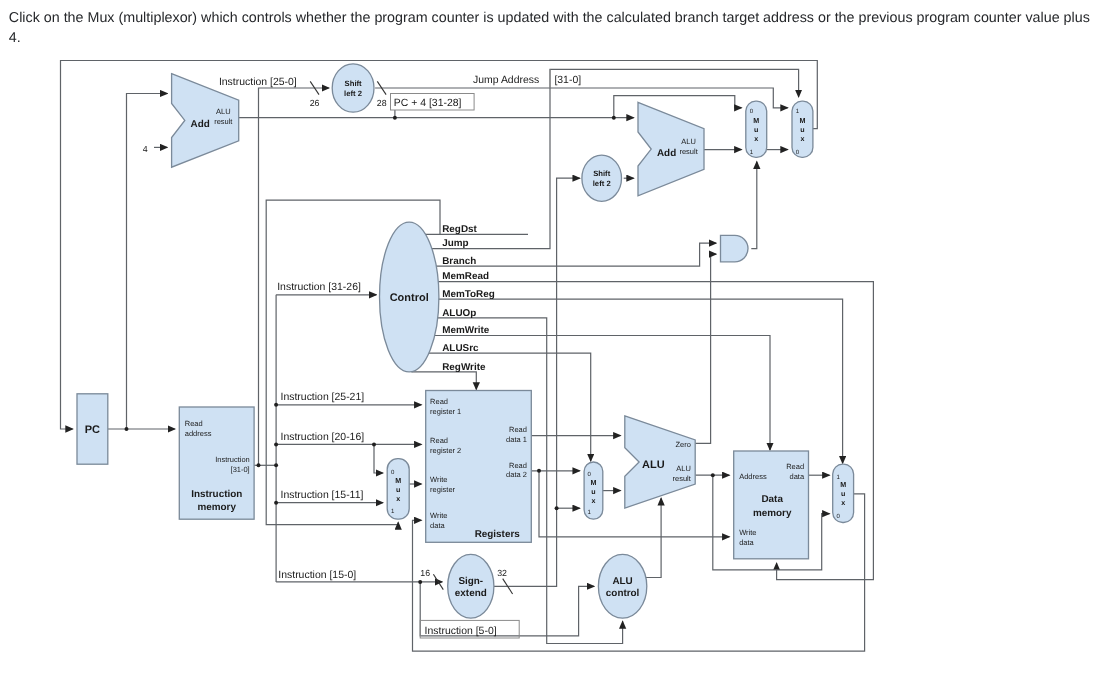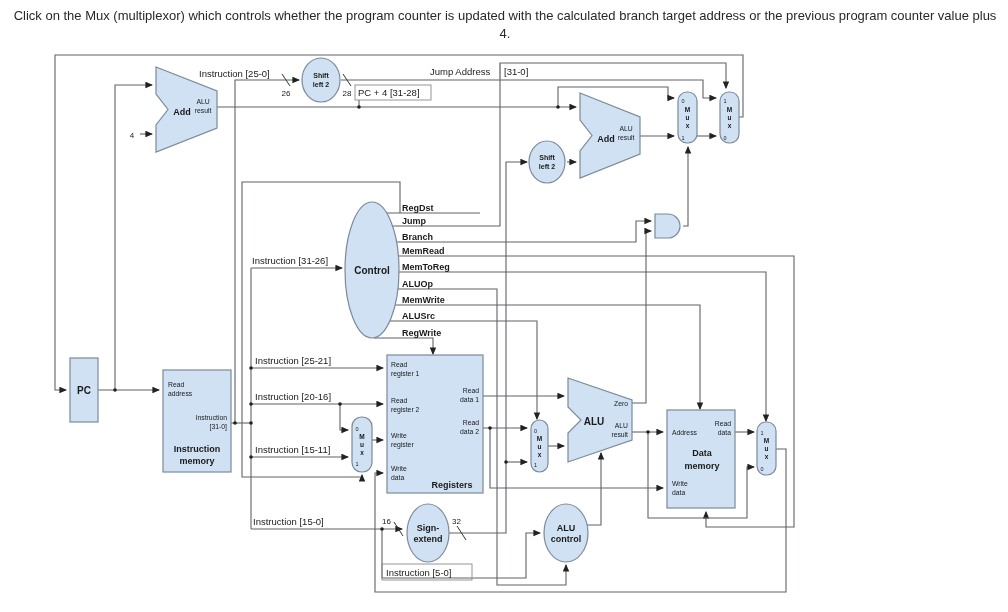--- a/index.html
+++ b/index.html
@@ -3,21 +3,21 @@
 <meta charset="utf-8">
 <style>
   :root{
     --shape-fill:#cfe1f3;
     --shape-stroke:#7b8a9a;
     --wire:#5f6368;
     --text:#1a1a1a;
   }
   html,body{margin:0;padding:0;background:#ffffff;}
   #stage{position:relative;width:1008px;height:612px;overflow:hidden;
-         font-family:"Liberation Sans",sans-serif;text-align:center;}
+         font-family:"Liberation Sans",sans-serif;}
   #question{position:absolute;left:8px;top:7px;width:994px;
             font-size:13px;line-height:1.35;color:#26282b;}
   svg{position:absolute;left:0;top:0;}
   .wire{fill:none;stroke:var(--wire);stroke-width:1.1;}
   .shape{fill:var(--shape-fill);stroke:var(--shape-stroke);stroke-width:1.2;}
   .lblbox{fill:none;stroke:#8a8a8a;stroke-width:0.9;}
   text{fill:var(--text);}
   .bus{font-size:9.5px;}
   .sig{font-size:9px;font-weight:bold;}
   .title{font-size:9px;font-weight:bold;text-anchor:middle;}

